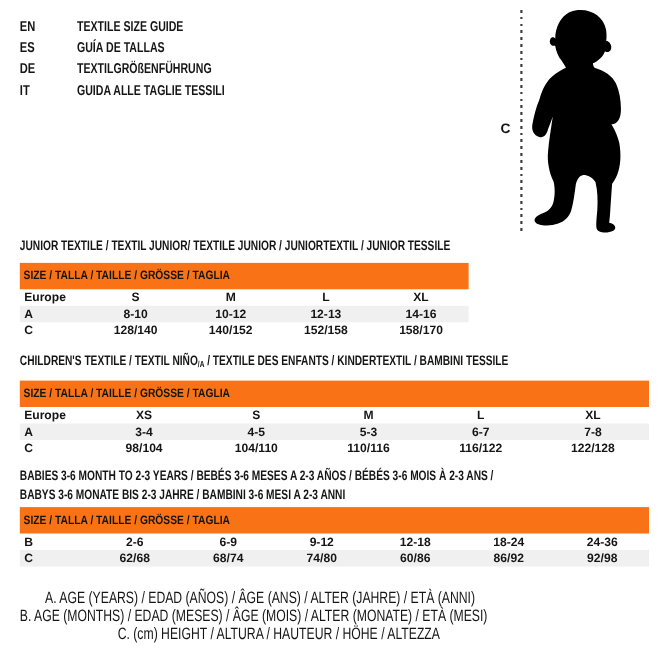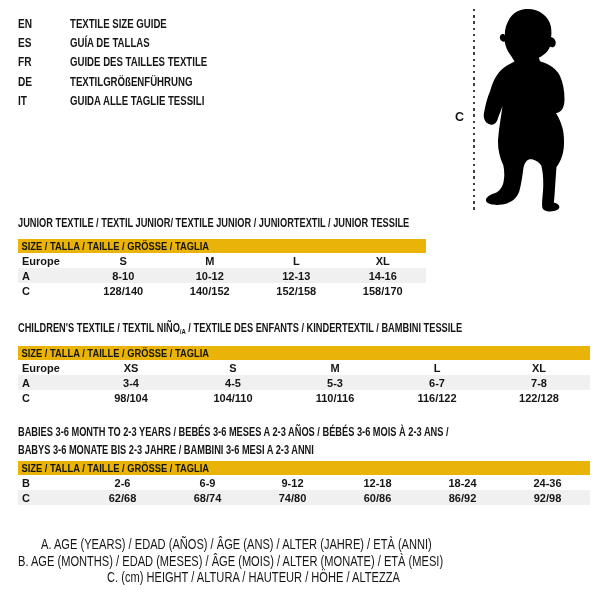--- a/index.html
+++ b/index.html
@@ -23,21 +23,21 @@
     background:repeating-linear-gradient(to bottom,#3f3f3f 0px,#3f3f3f 2.5px,transparent 2.5px,transparent 6.2px);}
   .c-label{left:455px;top:110px;font-size:12.5px;font-weight:bold;}
   .baby-svg{left:482px;top:7px;}
 
   
   .sec-head{left:18px;font-size:12.5px;font-weight:bold;line-height:17.5px;}
   .sub-a{font-size:8px;vertical-align:-2px;}
 
   
   .sz-table{left:18px;}
-  .band{height:14px;background:#eab308;display:flex;align-items:center;}
+  .band{height:24px;background:#f97316;display:flex;align-items:center;}
   .band-label{font-size:11px;font-weight:bold;padding-left:4px;display:inline-block;
     transform:scaleX(0.85);transform-origin:0 50%;white-space:nowrap;}
   .trow{display:flex;height:15px;align-items:center;font-size:11px;font-weight:bold;}
   .trow.shade{background:#f0f0f0;}
   .rlabel{flex:0 0 62px;padding-left:4px;box-sizing:border-box;}
   .cell{flex:1;text-align:center;}
 
   
   .footnotes{left:18px;top:536px;}
   .fline{font-size:15px;font-weight:normal;line-height:16.5px;text-align:center;}
@@ -46,24 +46,20 @@
 <body>
 
 <div class="abs lang-block">
   <div class="lang-row">
     <div class="lang-code"><span>EN</span></div>
     <div class="lang-title cond">TEXTILE SIZE GUIDE</div>
   </div>
   <div class="lang-row">
     <div class="lang-code"><span>ES</span></div>
     <div class="lang-title cond">GUÍA DE TALLAS</div>
-  </div>
-  <div class="lang-row">
-    <div class="lang-code"><span>FR</span></div>
-    <div class="lang-title cond">GUIDE DES TAILLES TEXTILE</div>
   </div>
   <div class="lang-row">
     <div class="lang-code"><span>DE</span></div>
     <div class="lang-title cond">TEXTILGRÖßENFÜHRUNG</div>
   </div>
   <div class="lang-row">
     <div class="lang-code"><span>IT</span></div>
     <div class="lang-title cond">GUIDA ALLE TAGLIE TESSILI</div>
   </div>
 </div>

